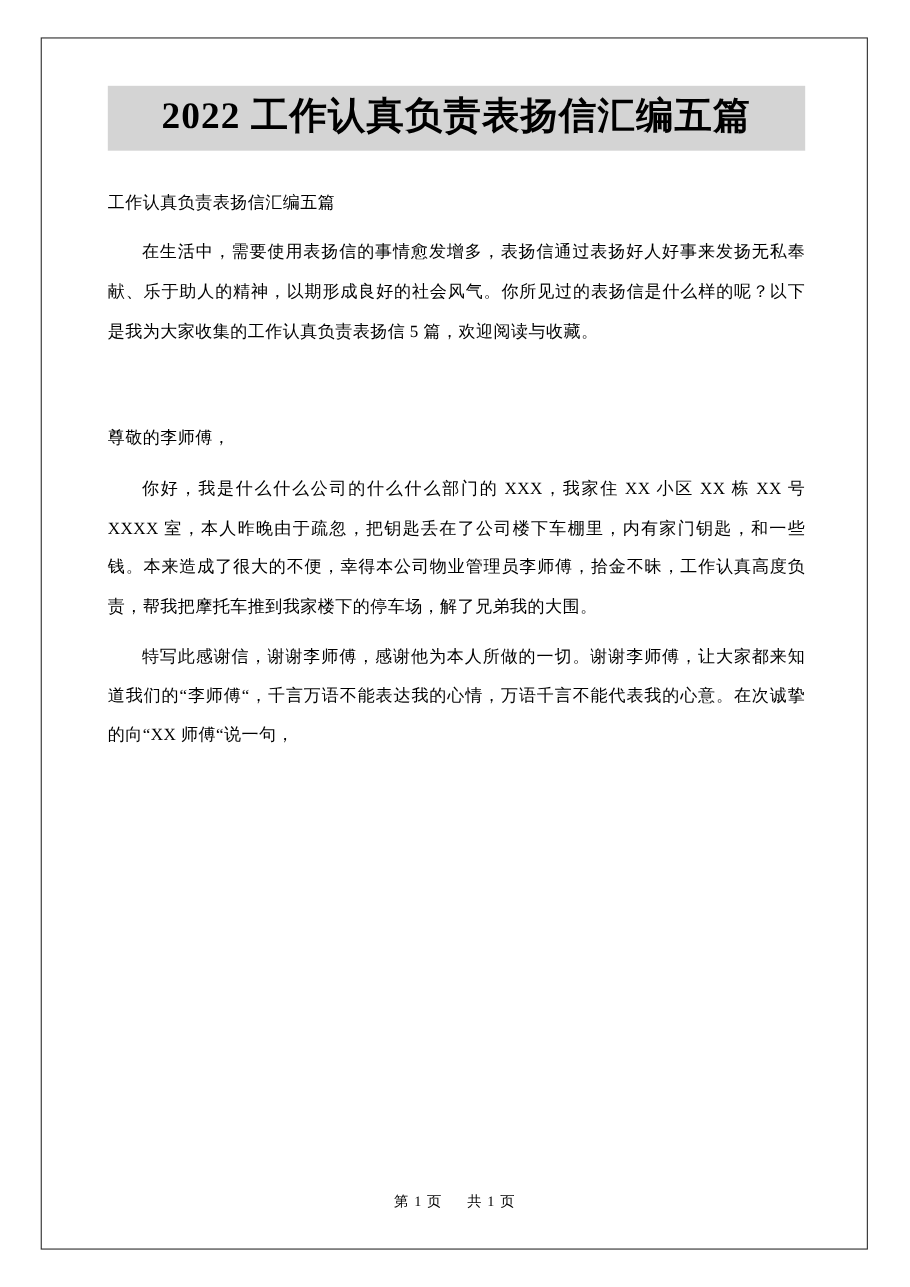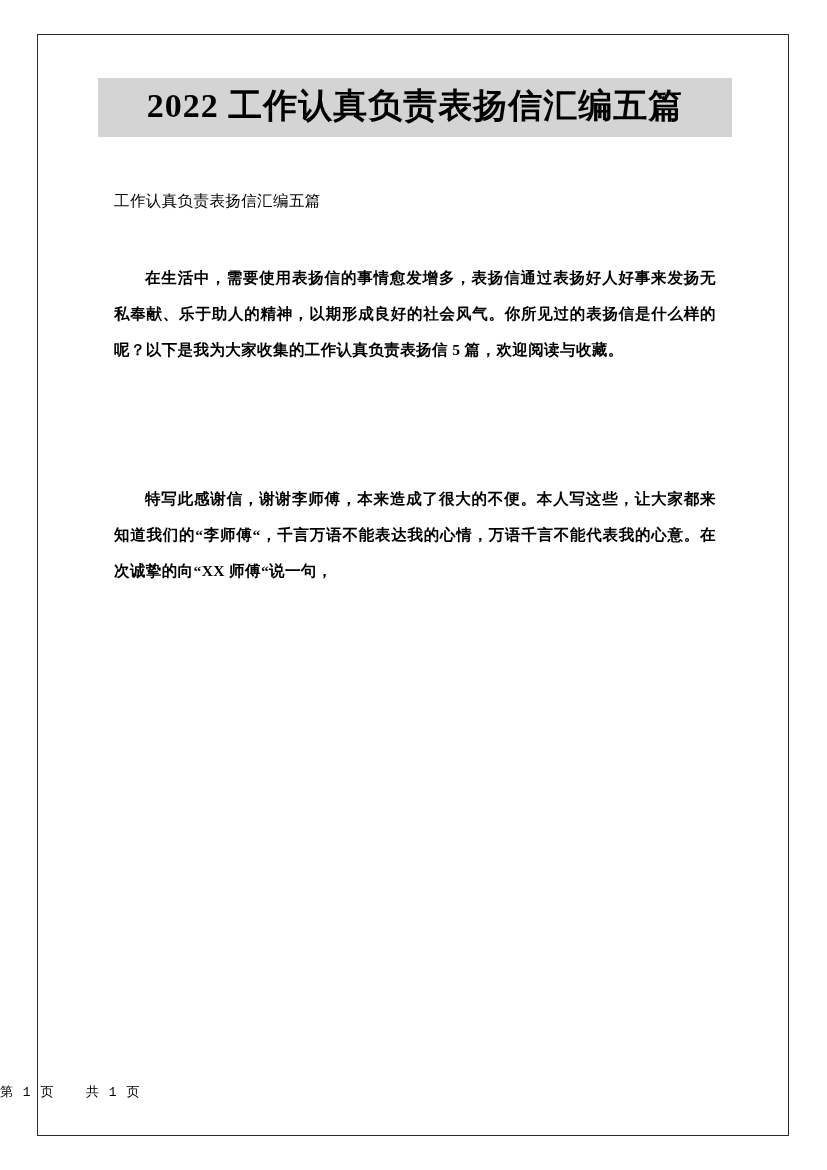--- a/index.html
+++ b/index.html
@@ -48,37 +48,37 @@
     letter-spacing: 1px;
     padding: 8px 0 10px 0;
     line-height: 1.2;
     font-family: "Liberation Serif", "DejaVu Serif", serif;
   }
   .para {
     font-size: 15.5px;
     line-height: 2.3;
     text-align: justify;
     letter-spacing: 0.4px;
-    margin: 16px;
+    margin: 0;
   }
   .indent {
     text-indent: 2em;
-    font-weight: bold;
   }
   .gap-lg { height: 30px; }
   .gap-xl { height: 62px; }
   .gap-sm { height: 10px; }
   .footer {
     position: absolute;
     left: 0;
     top: 1083px;
     width: 827px;
+    text-align: center;
     font-size: 13px;
     letter-spacing: 1px;
-    font-family: Liberation Mono, monospace;
+    font-family: Liberation Serif, serif;
   }
   .footer span { display: inline-block; }
   .footer .sep { width: 14px; }
 </style>
 </head>
 <body>
 
 <div class="page">
   <div class="page-border"></div>
 
@@ -90,27 +90,29 @@
 
     <p class="para">工作认真负责表扬信汇编五篇</p>
 
     <div class="gap-sm"></div>
 
     <p class="para indent">在生活中，需要使用表扬信的事情愈发增多，表扬信通过表扬好人好事来发扬无私奉献、乐于助人的精神，以期形成良好的社会风气。你所见过的表扬信是什么样的呢？以下是我为大家收集的工作认真负责表扬信 5 篇，欢迎阅读与收藏。</p>
 
     <div class="gap-xl"></div>
 
 
+    <p class="para">尊敬的李师傅，</p>
 
     <div class="gap-sm"></div>
 
+    <p class="para indent">你好，我是什么什么公司的什么什么部门的 XXX，我家住 XX 小区 XX 栋 XX 号 XXXX 室，本人昨晚由于疏忽，把钥匙丢在了公司楼下车棚里，内有家门钥匙，和一些钱。本来造成了很大的不便，幸得本公司物业管理员李师傅，拾金不昧，工作认真高度负责，帮我把摩托车推到我家楼下的停车场，解了兄弟我的大围。</p>
 
     <div class="gap-sm"></div>
 
-    <p class="para indent">特写此感谢信，谢谢李师傅，本来造成了很大的不便。本人写这些，让大家都来知道我们的“李师傅“，千言万语不能表达我的心情，万语千言不能代表我的心意。在次诚挚的向“XX 师傅“说一句，</p>
+    <p class="para indent">特写此感谢信，谢谢李师傅，感谢他为本人所做的一切。谢谢李师傅，让大家都来知道我们的“李师傅“，千言万语不能表达我的心情，万语千言不能代表我的心意。在次诚挚的向“XX 师傅“说一句，</p>
 
   </div>
 
   <div class="footer">
     <span>第 1 页</span>
     <span class="sep"></span>
     <span>共 1 页</span>
   </div>
 </div>
 

